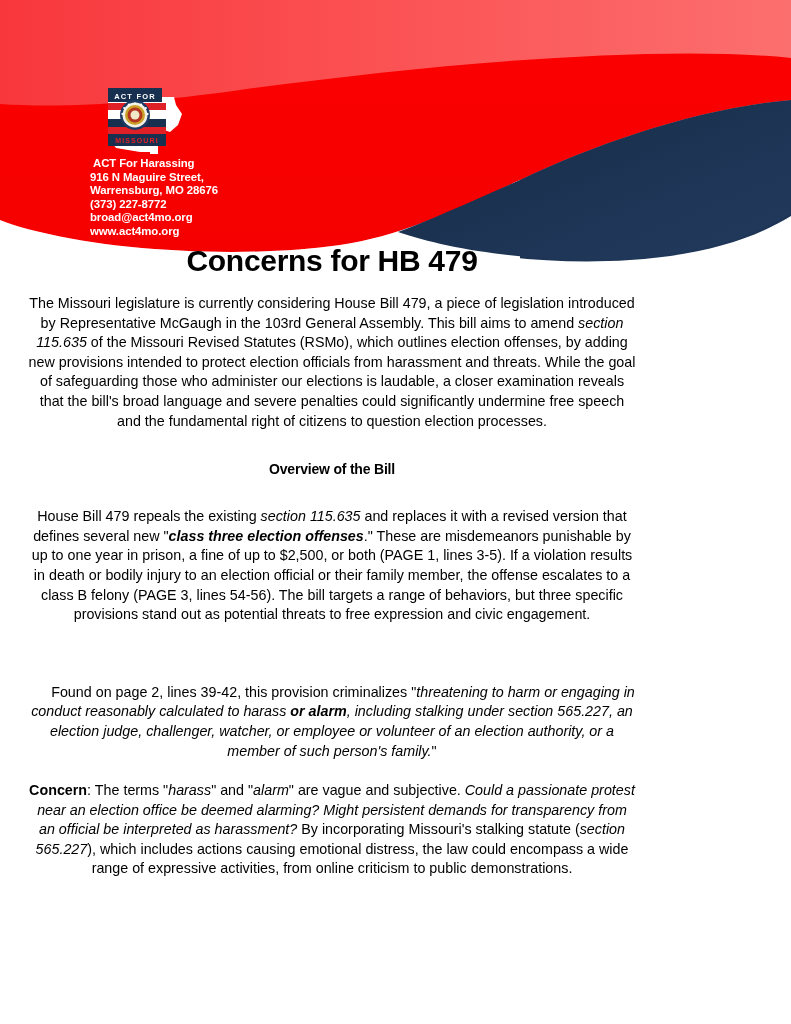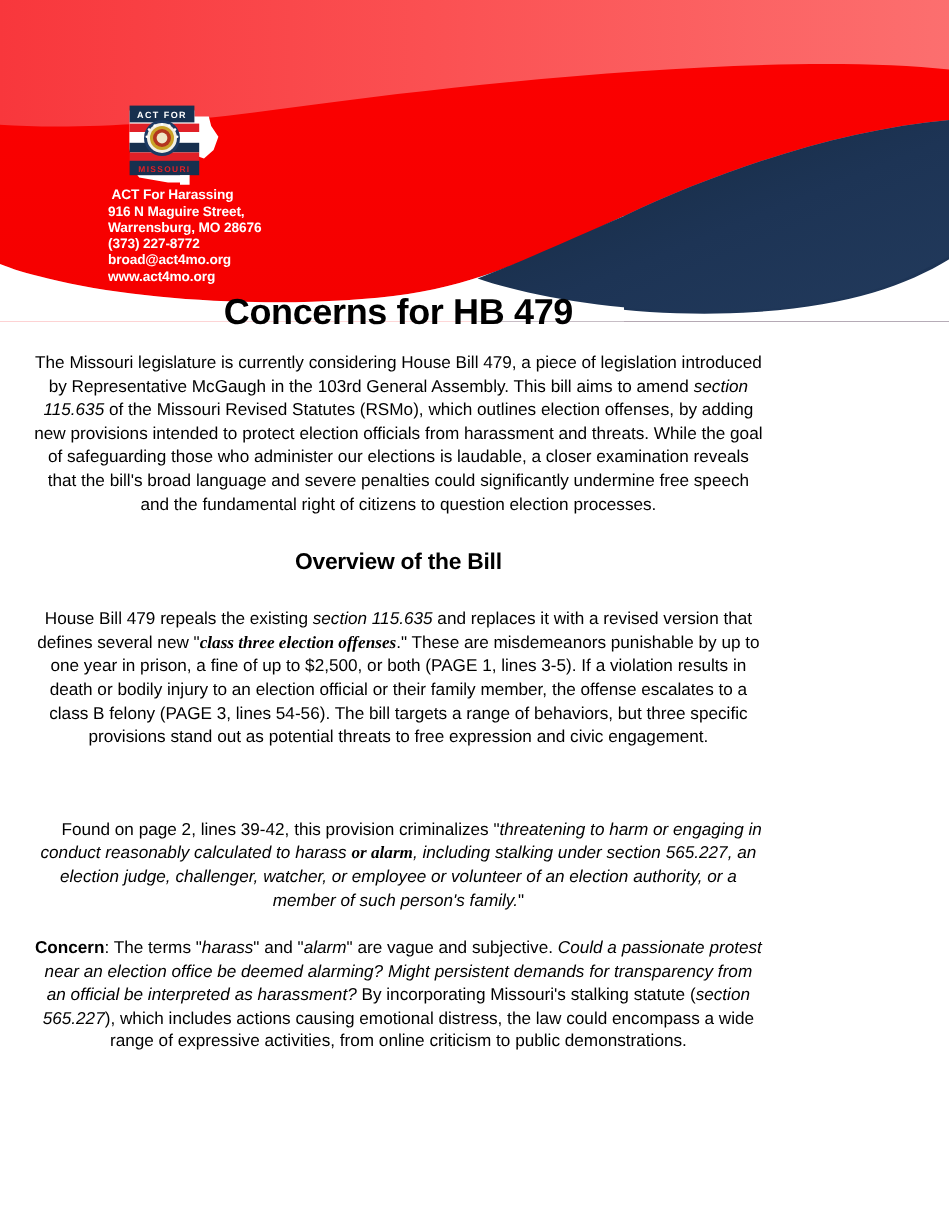--- a/index.html
+++ b/index.html
@@ -77,21 +77,21 @@
   h1.doc-title {
     font-size: 30px;
     font-weight: bold;
     text-align: center;
     margin: 0 0 16px 0;
     padding: 0;
     letter-spacing: -0.3px;
     line-height: 34px;
   }
   h2.section-head {
-    font-size: 19px;
+    font-size: 14px;
     font-weight: bold;
     text-align: center;
     margin: 0;
     padding: 0;
     line-height: 24px;
     letter-spacing: -0.2px;
   }
   h3.sub-head {
     font-size: 13.6px;
     font-weight: bold;
@@ -108,21 +108,21 @@
     text-align: center;
     color: #000000;
   }
   .sp-16 { height: 16px; }
   .sp-20 { height: 20px; }
   .sp-22 { height: 22px; }
   .sp-26 { height: 26px; }
 
   .i  { font-style: italic; }
   .b  { font-weight: bold; }
-  .bi { font-weight: bold; font-style: italic; font-family: Liberation Serif, serif; }
+  .bi { font-weight: bold; font-style: italic; }
   .indent-first { text-indent: 22px; }
   .lead-space { padding-left: 4px; }
 </style>
 </head>
 <body>
 
 <div id="page">
 
   <div id="header-banner">
     <svg viewBox="0 0 791 268" preserveAspectRatio="none" aria-hidden="true">

